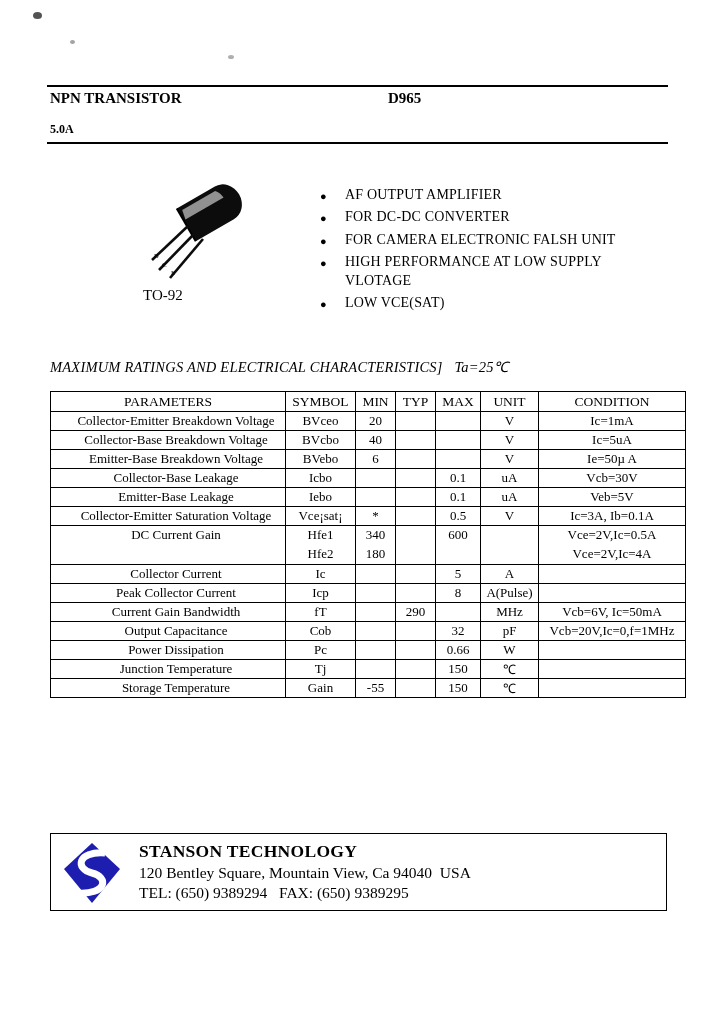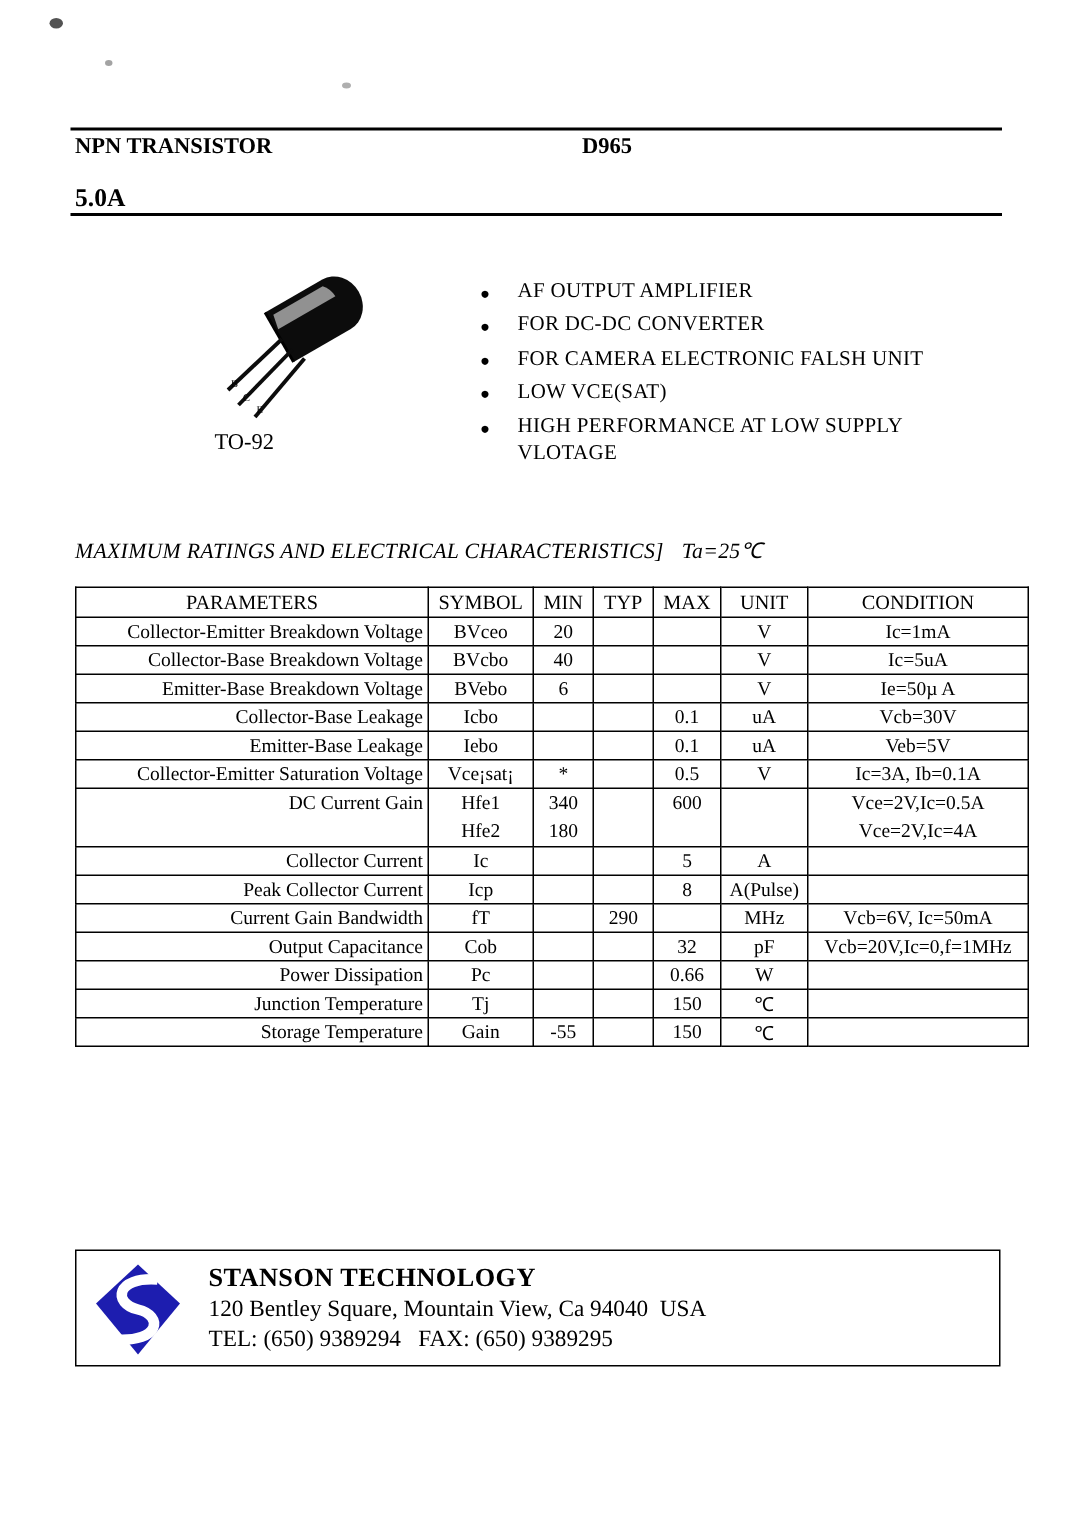--- a/index.html
+++ b/index.html
@@ -16,21 +16,21 @@
   .a1 { left:33px; top:12px; width:9px; height:7px; }
   .a2 { left:70px; top:40px; width:5px; height:4px; opacity:.4; }
   .a3 { left:228px; top:55px; width:6px; height:4px; opacity:.35; }
 
   
   .rule { position:absolute; left:47px; width:621px; border-top:2px solid #000; }
   .rule-top { top:85px; }
   .rule-mid { top:142px; }
   .mast-left   { position:absolute; left:50px;  top:90px;  font-size:15px; font-weight:bold; }
   .mast-part   { position:absolute; left:388px; top:90px;  font-size:15px; font-weight:bold; }
-  .mast-amp    { position:absolute; left:50px;  top:122px; font-size:17px; font-weight:bold; }
+  .mast-amp    { position:absolute; left:50px;  top:122px; font-size:12px; font-weight:bold; }
 
   
   .figure { position:absolute; left:130px; top:178px; width:130px; height:110px; }
   .pkg-label { position:absolute; left:143px; top:287px; font-size:15px; }
 
   
   .features { position:absolute; left:320px; top:186px; width:345px; font-size:14px; }
   .feature { position:relative; padding-left:25px; margin-bottom:4px; line-height:1.32; letter-spacing:.2px; }
   .bullet { position:absolute; left:0; top:1px; }
   .bullet::before { content:"●"; font-size:11px; }
@@ -40,21 +40,21 @@
   .section-title span { margin-right:8px;font-style:italic; }
 
   
   table.ratings { position:absolute; left:50px; top:391px; border-collapse:collapse; table-layout:fixed; width:635px; }
   table.ratings th, table.ratings td {
     border:1px solid #000; padding:0 3px; font-size:13px;
     white-space:pre-line; overflow:hidden;
   }
   table.ratings th { font-weight:normal; font-size:13.5px; height:20px; text-align:center; }
   table.ratings td { height:19px; text-align:center; vertical-align:middle; }
-  table.ratings td.p { text-align:right; padding-left:19px; }
+  table.ratings td.p { text-align:center; padding-left:19px; }
   tr.double td { height:38px; vertical-align:top; line-height:1.45; }
 
   
   .footer-box { position:absolute; left:50px; top:833px; width:617px; height:78px; border:1px solid #000; }
   .logo { position:absolute; left:12px; top:8px; }
   .footer-text { position:absolute; left:88px; top:7px; }
   .company { font-size:17.5px; font-weight:bold; letter-spacing:.3px; }
   .address, .contact { font-size:15.5px; white-space:pre-wrap; margin-top:2px; }
 </style>
 </head>
@@ -95,25 +95,25 @@
   <div class="feature">
     <span class="bullet"></span>
     <span>FOR DC-DC CONVERTER</span>
   </div>
   <div class="feature">
     <span class="bullet"></span>
     <span>FOR CAMERA ELECTRONIC FALSH UNIT</span>
   </div>
   <div class="feature">
     <span class="bullet"></span>
+    <span>HIGH PERFORMANCE AT LOW SUPPLY VLOTAGE</span>
+  </div>
+  <div class="feature">
+    <span class="bullet"></span>
     <span>LOW VCE(SAT)</span>
-  </div>
-  <div class="feature">
-    <span class="bullet"></span>
-    <span>HIGH PERFORMANCE AT LOW SUPPLY VLOTAGE</span>
   </div>
 </div>
 
 <div class="section-title">
   <span>MAXIMUM RATINGS AND ELECTRICAL CHARACTERISTICS]</span>
   <span>Ta=25℃</span>
 </div>
 
 <table class="ratings">
   <colgroup>

